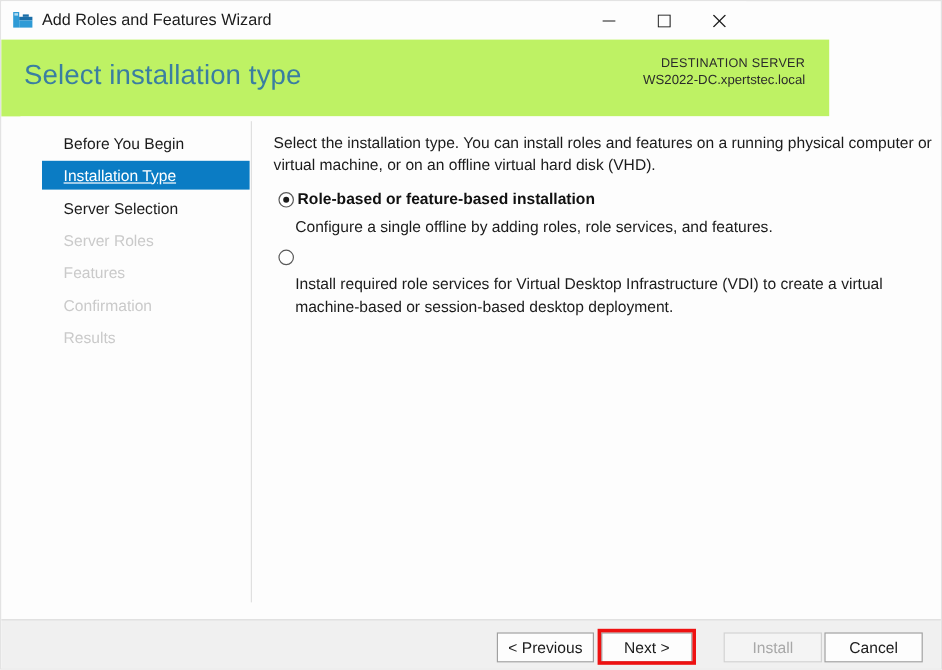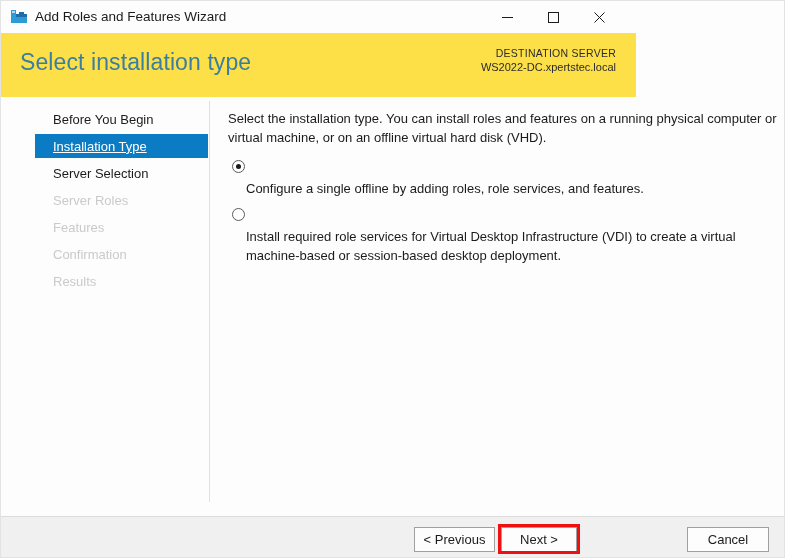--- a/index.html
+++ b/index.html
@@ -60,22 +60,22 @@
     align-items: center;
     justify-content: center;
     cursor: default;
   }
   .win-btn svg { display: block; }
 
   
   .header {
     position: absolute;
     left: 0; top: 32px;
-    width: 635px; height: 64px;
-    background: #fde047;
+    width: 690px; height: 64px;
+    background: #bef264;
   }
   .page-title {
     position: absolute;
     left: 19px; top: 16px;
     font-size: 23px;
     font-weight: 400;
     color: #3a7ea1;
     letter-spacing: 0.1px;
     white-space: nowrap;
   }
@@ -296,35 +296,37 @@
       <div class="nav-item disabled" style="top:172px;">Results</div>
     </div>
     <div class="nav-divider"></div>
 
     <div class="content">
       <div class="intro">Select the installation type. You can install roles and features on a running physical computer or virtual machine, or on an offline virtual hard disk (VHD).</div>
 
       <div class="option" style="top:60px;">
         <div class="opt-row">
           <span class="radio checked"></span>
+          <span class="opt-label">Role-based or feature-based installation</span>
         </div>
         <div class="opt-desc" style="top:22px;">Configure a single offline by adding roles, role services, and features.</div>
       </div>
 
       <div class="option" style="top:108px;">
         <div class="opt-row">
           <span class="radio"></span>
         </div>
         <div class="opt-desc" style="top:22px;">Install required role services for Virtual Desktop Infrastructure (VDI) to create a virtual machine-based or session-based desktop deployment.</div>
       </div>
     </div>
 
   </div>
 
   <div class="footer">
     <button class="btn" style="left:413px; width:81px;">&lt; Previous</button>
     <button class="btn" style="left:500px; width:76px;">Next &gt;</button>
+    <button class="btn disabled" style="left:602px; width:82px;">Install</button>
     <button class="btn" style="left:686px; width:82px;">Cancel</button>
   </div>
 
   <div class="highlight-box"></div>
 
 </div>
 
 </body></html>

